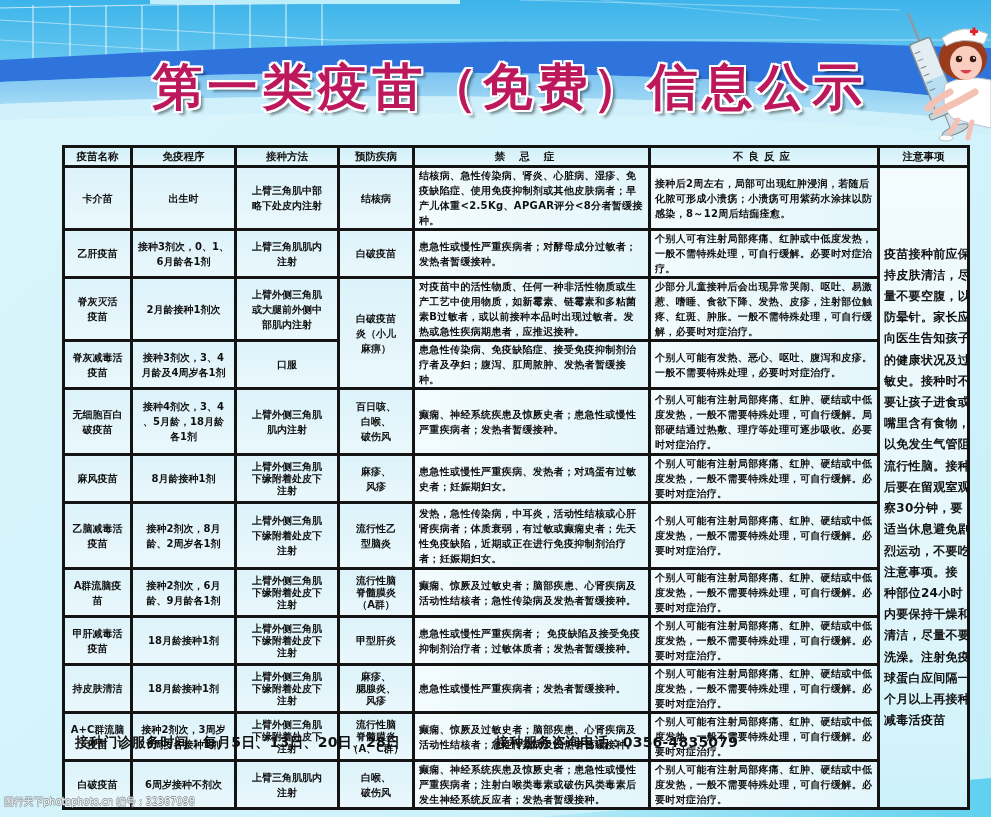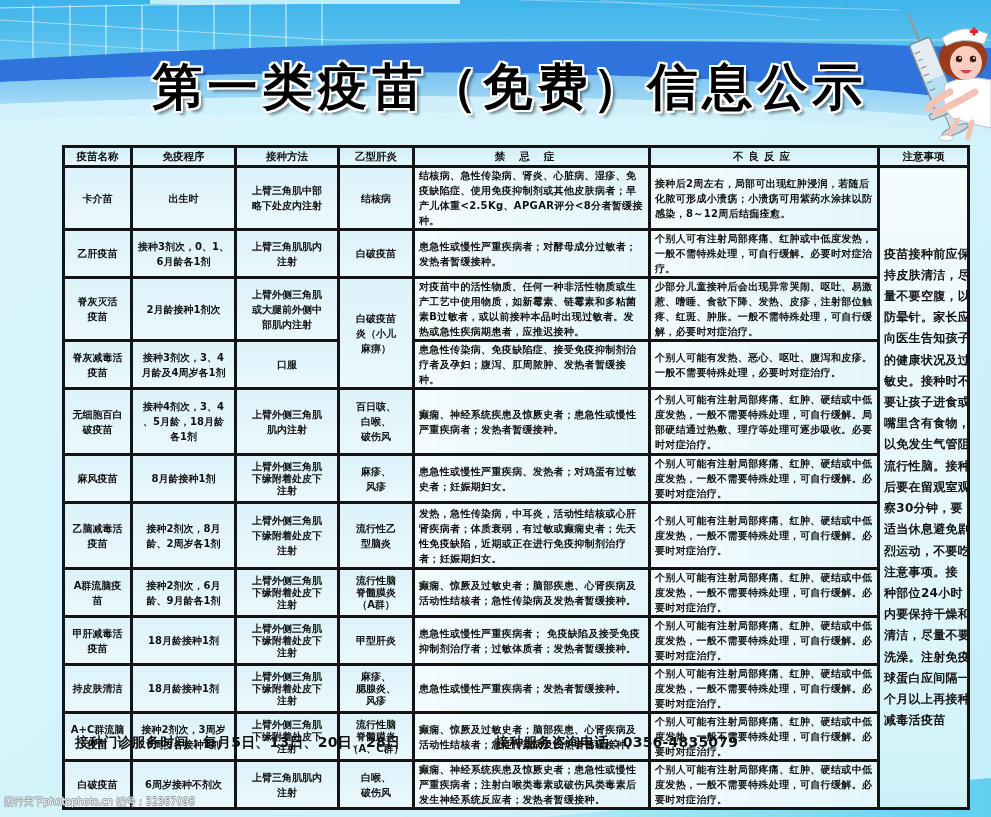--- a/index.html
+++ b/index.html
@@ -5,21 +5,21 @@
   html, body { margin:0; padding:0; }
   body {
     width:991px; height:817px; overflow:hidden; position:relative;
     font-family:"DejaVu Sans", "Liberation Sans", sans-serif;
     background:#d6f3fb;
   }
   .bg { position:absolute; left:0; top:0; width:991px; height:817px; }
   .title {
     position:absolute; left:130px; top:52px; width:760px; height:70px;
     text-align:center; font-size:50px; font-weight:900; line-height:70px;
-    letter-spacing:5px; color:#000000;
+    letter-spacing:5px; color:#be185d;
     text-shadow: 2px 0 #fff, -2px 0 #fff, 0 2px #fff, 0 -2px #fff,
                  2px 2px #fff, -2px -2px #fff, 2px -2px #fff, -2px 2px #fff,
                  4px 4px 3px rgba(0,0,0,0.45);
   }
   table.vax {
     position:absolute; left:62px; top:145px; width:905px;
     border-collapse:collapse; table-layout:fixed;
     border:3px solid #141414;
   }
   table.vax th, table.vax td {
@@ -163,21 +163,21 @@
       <col style="width:75px">
     <col style="width:236px">
       <col style="width:229px">
       <col style="width:90px">
   </colgroup>
   <tbody>
       <tr>
     <th>疫苗名称</th>
     <th>免疫程序</th>
     <th>接种方法</th>
-    <th>乙型肝炎</th>
+    <th>预防疾病</th>
     <th class="sp-wide">禁忌症</th>
     <th class="sp-mid">不良反应</th>
     <th>注意事项</th>
   </tr>
 
   <tr style="height:47px">
     <td class="cc">卡介苗</td>
     <td class="cc">出生时</td>
     <td class="cc">上臂三角肌中部
 略下处皮内注射</td>

